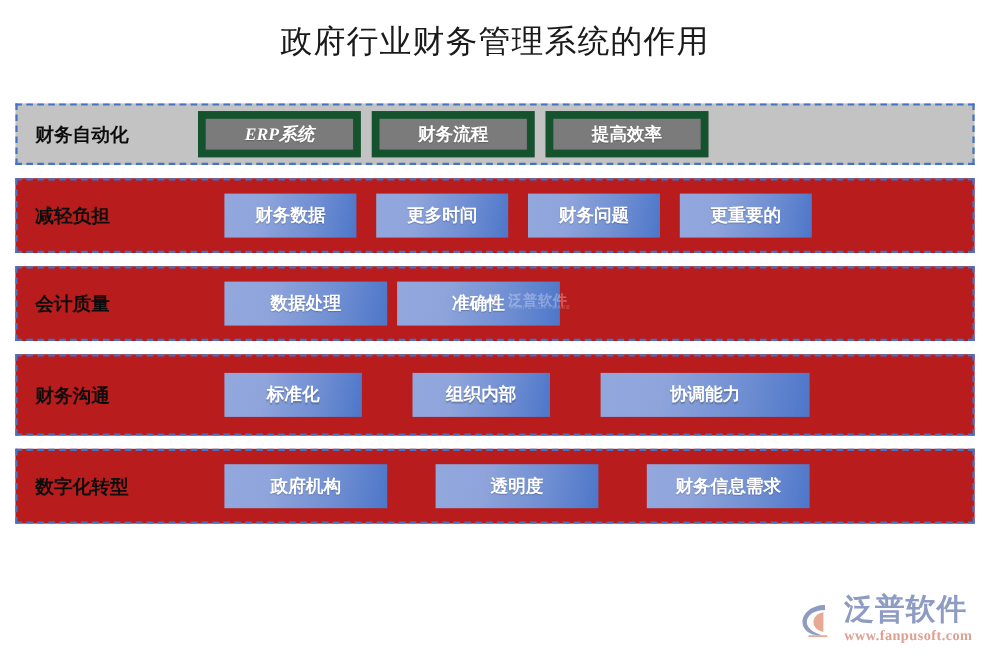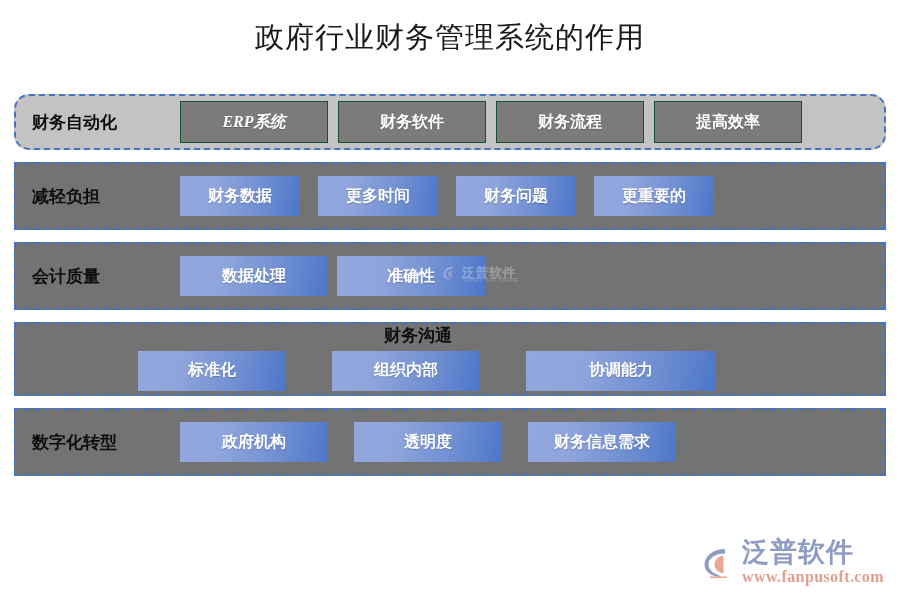--- a/index.html
+++ b/index.html
@@ -43,29 +43,28 @@
     border: 2px dashed #4472c4;
     margin-bottom: 12px;
     display: flex;
     align-items: center;
   }
 
   .row.row-gray {
     background: #c3c3c3;
     border-color: #4472c4;
     height: 56px;
-    border-radius: 15px;
   }
   .row.row-plain {
-    background: #737373;
+    background: #b91c1c;
     height: 68px;
+    gap: 24px;
   }
   .row.row-tall {
     height: 74px;
-    flex-direction: column;
   }
 
   .row-label {
     flex: 0 0 auto;
     width: 164px;
     padding-left: 16px;
     box-sizing: border-box;
     font-family: "Liberation Serif", "DejaVu Serif", serif;
     font-size: 17px;
     font-weight: 700;
@@ -88,21 +87,21 @@
     color: #ffffff;
     font-family: "Liberation Serif", "DejaVu Serif", serif;
     font-weight: 700;
     font-size: 16px;
     white-space: nowrap;
     text-shadow: 0 1px 1px rgba(0,0,0,0.22);
   }
 
   .chip.gray {
     background: #7b7b7b;
-    border: 1px solid #14532d;
+    border: 7px solid #14532d;
     height: 42px;
   }
   .chip.gray.italic {
     font-style: italic;
   }
 
   .chip.blue {
     background: linear-gradient(100deg, #92a8dd 0%, #8ea4db 30%, #6f8ed2 68%, #4d76c9 100%);
     border: none;
     height: 40px;
@@ -111,26 +110,26 @@
   
   .r1 .chip { width: 148px; margin-right: 10px; }
 
   
   .r2 .chip { width: 120px; margin-right: 18px; }
 
   
   .r3 .chip { width: 148px; margin-right: 9px; }
 
   
-  .r4 .chip { width: 148px; margin-right: 46px; }
+  .r4 .chip { width: 125px; margin-right: 46px; }
   .r4 .chip:nth-child(3) { width: 190px; }
   .r4 .chip:nth-child(4) { width: 148px; margin-right: 0; }
 
   
-  .r5 .chip { width: 148px; margin-right: 26px; }
+  .r5 .chip { width: 148px; margin-right: 44px; }
   .r5 .chip:nth-child(4) { width: 176px; margin-right: 0; margin-top: 44px; }
 
   
   .watermark {
     position: absolute;
     left: 426px;
     top: 16px;
     width: 110px;
     height: 26px;
     opacity: 0.30;
@@ -181,40 +180,39 @@
     font-family: "Liberation Serif", "DejaVu Serif", serif;
     font-size: 27px;
     font-weight: 700;
     color: #8e9cc4;
     line-height: 1.02;
     letter-spacing: 1px;
     white-space: nowrap;
   }
   #brand .brand-url {
     font-family: "Liberation Serif", "DejaVu Serif", serif;
-    font-size: 16px;
+    font-size: 13px;
     font-weight: 700;
     color: #e0a090;
     letter-spacing: 0.4px;
     white-space: nowrap;
     margin-top: 1px;
   }
 </style>
 </head>
 <body>
 
 <div id="page-title">政府行业财务管理系统的作用</div>
 
 <div id="rows">
 
   <div class="row row-gray r1">
     <div class="row-label">财务自动化</div>
     <div class="chips">
       <div class="chip gray italic">ERP系统</div>
-      <div class="chip gray">财务软件</div>
       <div class="chip gray">财务流程</div>
       <div class="chip gray">提高效率</div>
     </div>
   </div>
 
   <div class="row row-plain r2">
     <div class="row-label">减轻负担</div>
     <div class="chips">
       <div class="chip blue">财务数据</div>
       <div class="chip blue">更多时间</div>

